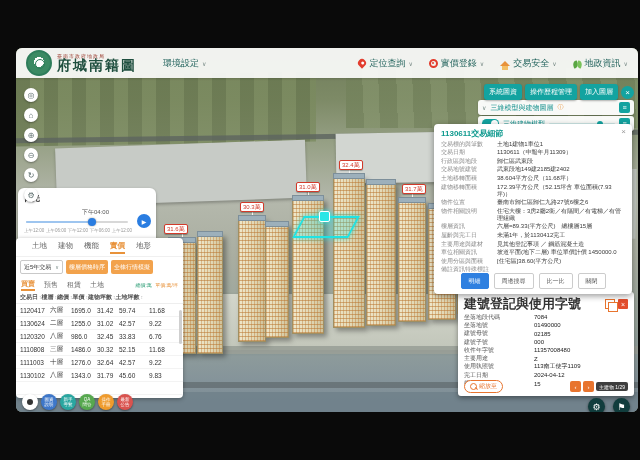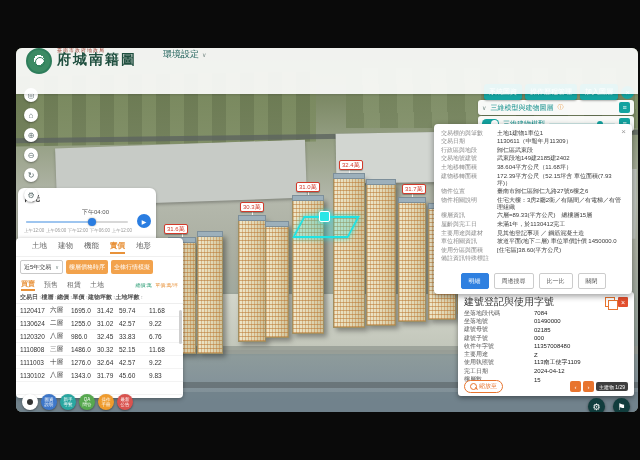--- a/index.html
+++ b/index.html
@@ -47,22 +47,22 @@
   .t10{left:441px;top:166px;width:20px;height:98px;}
   .plabel{position:absolute;background:#fff;border:1px solid #d23a2a;color:#d23a2a;
      font-size:6px;line-height:8px;padding:0 2px;border-radius:2px;white-space:nowrap;box-shadow:0 1px 1px rgba(0,0,0,.3);}
   .pl0{left:148px;top:176px;} .pl1{left:224px;top:154px;} .pl2{left:280px;top:134px;}
   .pl3{left:323px;top:112px;} .pl4{left:386px;top:136px;}
   .sel-foot{position:absolute;left:282px;top:168px;width:52px;height:18px;transform:skewX(-28deg);
      border:2px solid #1fe3e3;background:rgba(31,227,227,.28);box-shadow:0 0 6px rgba(31,227,227,.8);}
   .sel-dot{position:absolute;left:303px;top:163px;width:9px;height:9px;background:#29e6e6;border:1px solid #fff;border-radius:2px;box-shadow:0 0 5px #29e6e6;}
 
   
-  .topbar{position:absolute;left:0;top:0;width:100%;height:46px;background:rgba(255,255,255,.9);
-     display:flex;align-items:flex-start;padding:0 10px;box-sizing:border-box;box-shadow:0 1px 2px rgba(0,0,0,.15);z-index:30;}
+  .topbar{position:absolute;left:0;top:0;width:100%;height:30px;background:rgba(255,255,255,.9);
+     display:flex;align-items:center;padding:0 10px;box-sizing:border-box;box-shadow:0 1px 2px rgba(0,0,0,.15);z-index:30;}
   .logo{width:22px;height:22px;border-radius:50%;border:2px solid #2e7d5b;background:radial-gradient(circle at 50% 45%,#ffffff 0 30%,#3b8a63 31% 100%);position:relative;flex:none;}
   .logo::after{content:"";position:absolute;left:7px;top:7px;width:8px;height:8px;border-radius:50%;border:1.5px solid #2e7d5b;}
   .titleblock{margin-left:5px;line-height:1;}
   .org{font-size:5px;color:#9a3b2e;letter-spacing:1px;}
   .apptitle{font-family:"Liberation Serif",serif;font-size:14px;font-weight:bold;color:#1f4f3f;letter-spacing:2px;}
   .envmenu{margin-left:26px;font-size:9px;color:#1b5e57;display:flex;align-items:center;gap:3px;cursor:pointer;}
   .chev{font-size:6px;color:#7a8c88;}
   .hmenus{margin-left:auto;display:flex;align-items:center;gap:16px;}
   .hmenu{display:flex;align-items:center;gap:3px;font-size:9px;color:#1b5e57;cursor:pointer;}
   .ic-pin{width:8px;height:8px;background:#e23d2e;border-radius:50% 50% 50% 0;transform:rotate(-45deg);position:relative;}
@@ -148,21 +148,21 @@
   .pval{flex:1;font-size:6px;color:#3a3a3a;line-height:7px;}
   .pval.red{color:#e02a2a;font-weight:bold;font-size:7.5px;line-height:8px;}
   .pop-btns{position:absolute;left:0;right:0;bottom:5px;display:flex;justify-content:center;gap:5px;}
   .pbtn{font-size:6px;padding:2.5px 7px;border-radius:2px;border:1px solid #ccc;color:#555;background:#fff;cursor:pointer;}
   .pbtn.primary{background:#2f80e0;border-color:#2f80e0;color:#fff;}
 
   
   .registry{position:absolute;left:442px;top:244px;width:176px;height:104px;background:#fff;border-radius:3px;
      box-shadow:0 2px 5px rgba(0,0,0,.4);z-index:23;padding:3px 6px;box-sizing:border-box;}
   .reg-head{display:flex;align-items:center;}
-  .reg-title{font-size:10px;font-weight:normal;color:#333;}
+  .reg-title{font-size:13px;font-weight:bold;color:#333;}
   .reg-icons{margin-left:auto;display:flex;gap:3px;align-items:center;}
   .ic-copy{width:8px;height:8px;border:1px solid #e8742e;position:relative;cursor:pointer;}
   .ic-copy::after{content:"";position:absolute;left:2px;top:2px;width:8px;height:8px;border:1px solid #e8742e;background:#fff;}
   .ic-closebox{width:10px;height:10px;background:#e34f2e;color:#fff;border-radius:1px;font-size:7px;display:flex;align-items:center;justify-content:center;cursor:pointer;}
   .rrow{display:flex;height:8.3px;align-items:center;}
   .rlab{width:70px;flex:none;font-size:6px;color:#555;}
   .rval{font-size:6px;color:#222;}
   .reg-foot{position:absolute;left:6px;right:6px;bottom:3px;display:flex;align-items:center;}
   .zoomto{display:flex;align-items:center;gap:2px;border:1px solid #e8742e;color:#e8742e;font-size:6px;
      border-radius:7px;padding:1px 5px;cursor:pointer;background:#fff;}
@@ -235,20 +235,42 @@
   <div class="topbar">
     <div class="logo"></div>
     <div class="titleblock">
       <div class="org">臺南市政府地政局</div>
       <div class="apptitle">府城南籍圖</div>
     </div>
     <div class="envmenu">
       <span>環境設定</span>
       <span class="chev">∨</span>
     </div>
+    <div class="hmenus">
+      <div class="hmenu">
+        <span class="ic-pin"></span>
+        <span>定位查詢</span>
+        <span class="chev">∨</span>
+      </div>
+      <div class="hmenu">
+        <span class="ic-coin"></span>
+        <span>實價登錄</span>
+        <span class="chev">∨</span>
+      </div>
+      <div class="hmenu">
+        <span class="ic-house"></span>
+        <span>交易安全</span>
+        <span class="chev">∨</span>
+      </div>
+      <div class="hmenu">
+        <span class="ic-sprout"></span>
+        <span>地政資訊</span>
+        <span class="chev">∨</span>
+      </div>
+    </div>
   </div>
 
   <div class="lcol">
     <div class="round-btn">
         <span>◎</span>
       </div>
     <div class="round-btn">
         <span>⌂</span>
       </div>
     <div class="round-btn">
@@ -408,20 +430,21 @@
     <span class="sq-btn">≡</span>
   </div>
   <div class="layer-row lr2">
     <span class="toggle"></span>
     <span>三維建物模型</span>
     <span class="mini-slider"></span>
     <span class="sq-btn">≡</span>
   </div>
 
   <div class="popup">
+    <div class="pop-title">1130611交易細節</div>
     <span class="pop-close">×</span>
     <div>
 
         <div class="prow">
           <span class="plab">交易標的與筆數</span>
           <span class="pval">土地1建物1車位1</span>
         </div>
 
         <div class="prow">
           <span class="plab">交易日期</span>

